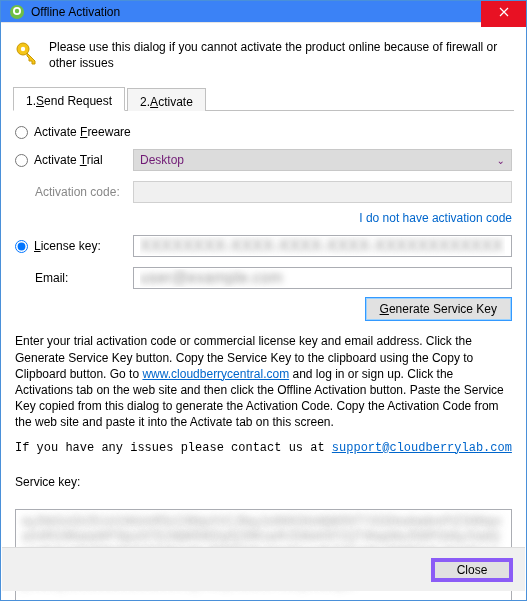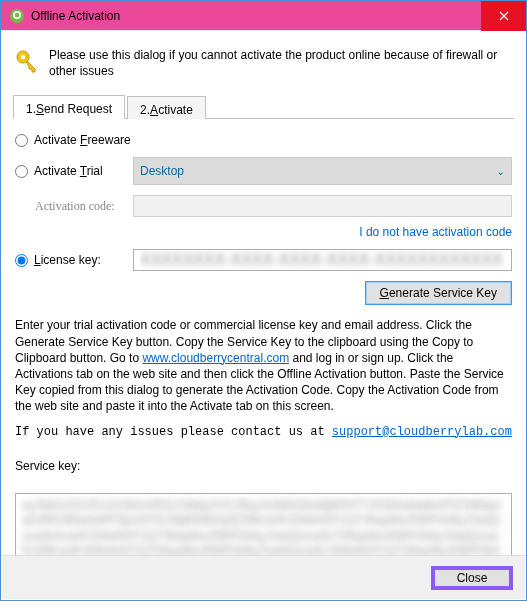--- a/index.html
+++ b/index.html
@@ -8,22 +8,22 @@
     font-family: "Segoe UI", Tahoma, sans-serif;
     font-size: 12px;
     background: #fff;
     color: #000;
     width: 527px;
     height: 601px;
     overflow: hidden;
     border: 1px solid #4a90d9;
   }
   .titlebar {
-    height: 30px;
-    background: #ec4899;
+    height: 22px;
+    background: #3b82f6;
     display: flex;
     align-items: center;
     padding: 0 0 0 8px;
     border-bottom: 1px solid #e5e5e5;
   }
   .titlebar .app-icon {
     width: 16px; height: 16px; margin-right: 6px;
     display: inline-flex; align-items: center; justify-content: center;
   }
   .titlebar .title { flex: 1; color: #000; font-size: 12px; }
@@ -73,46 +73,45 @@
   }
   .opt-row .radio-label {
     display: flex; align-items: center; gap: 6px;
     width: 118px;
     flex-shrink: 0;
   }
   .opt-row input[type=radio] { margin: 0; width: 13px; height: 13px; }
   .field-row {
     display: flex; align-items: center;
     margin-bottom: 8px;
-    font-family: Liberation Serif, serif;
   }
   .field-row .lbl {
     width: 118px; flex-shrink: 0;
     padding-left: 20px;
     color: #888;
   }
   .field-row .lbl.active { color: #000; }
   .txt-input {
     flex: 1;
     border: 1px solid #abadb3;
     height: 22px;
     padding: 0 6px;
     font-family: inherit;
     font-size: 16px;
     background: #fff;
   }
   .txt-input.disabled { background: #f0f0f0; color: #999; border-color: #d0d0d0; }
   .dropdown {
     flex: 1;
-    height: 28px;
+    height: 22px;
     border: 1px solid #c8c8c8;
     background: #dcdcdc;
     display: flex; align-items: center; justify-content: space-between;
     padding: 0 6px;
-    color: #0369a1;
+    color: #701a75;
     text-align: right;
   }
   .dropdown .chev { font-size: 10px; }
   .right-link {
     text-align: right;
     margin: 2px 0 10px 0;
   }
   .right-link a { color: #0066cc; text-decoration: none; cursor: pointer; }
   .blurred { color: transparent; text-shadow: 0 0 6px rgba(120,120,120,0.8); user-select: none; }
   .btn {
@@ -234,20 +233,24 @@
     </div>
 
     <div class="opt-row">
       <label class="radio-label">
         <input type="radio" name="mode" checked="" style="">
         <span><span class="tab-underline">L</span><span>icense key:</span></span>
       </label>
       <input class="txt-input blurred" value="XXXXXXXX-XXXX-XXXX-XXXX-XXXXXXXXXXXX" style="">
     </div>
 
+    <div class="field-row">
+      <span class="lbl active">Email:</span>
+      <input class="txt-input blurred" value="user@example.com" style="">
+    </div>
 
     <div class="btn-row">
       <button class="btn highlighted">
         <span class="tab-underline">G</span>
             <span>enerate Service Key</span>
       </button>
     </div>
 
     <div class="instructions">
       <span>Enter your trial activation code or commercial license key and email address. Click the Generate Service Key button. Copy the Service Key to the clipboard using the Copy to Clipboard button. Go to </span><a>www.cloudberrycentral.com</a><span> and log in or sign up. Click the Activations tab on the web site and then click the Offline Activation button. Paste the Service Key copied from this dialog to generate the Activation Code. Copy the Activation Code from the web site and paste it into the Activate tab on this screen.</span>

